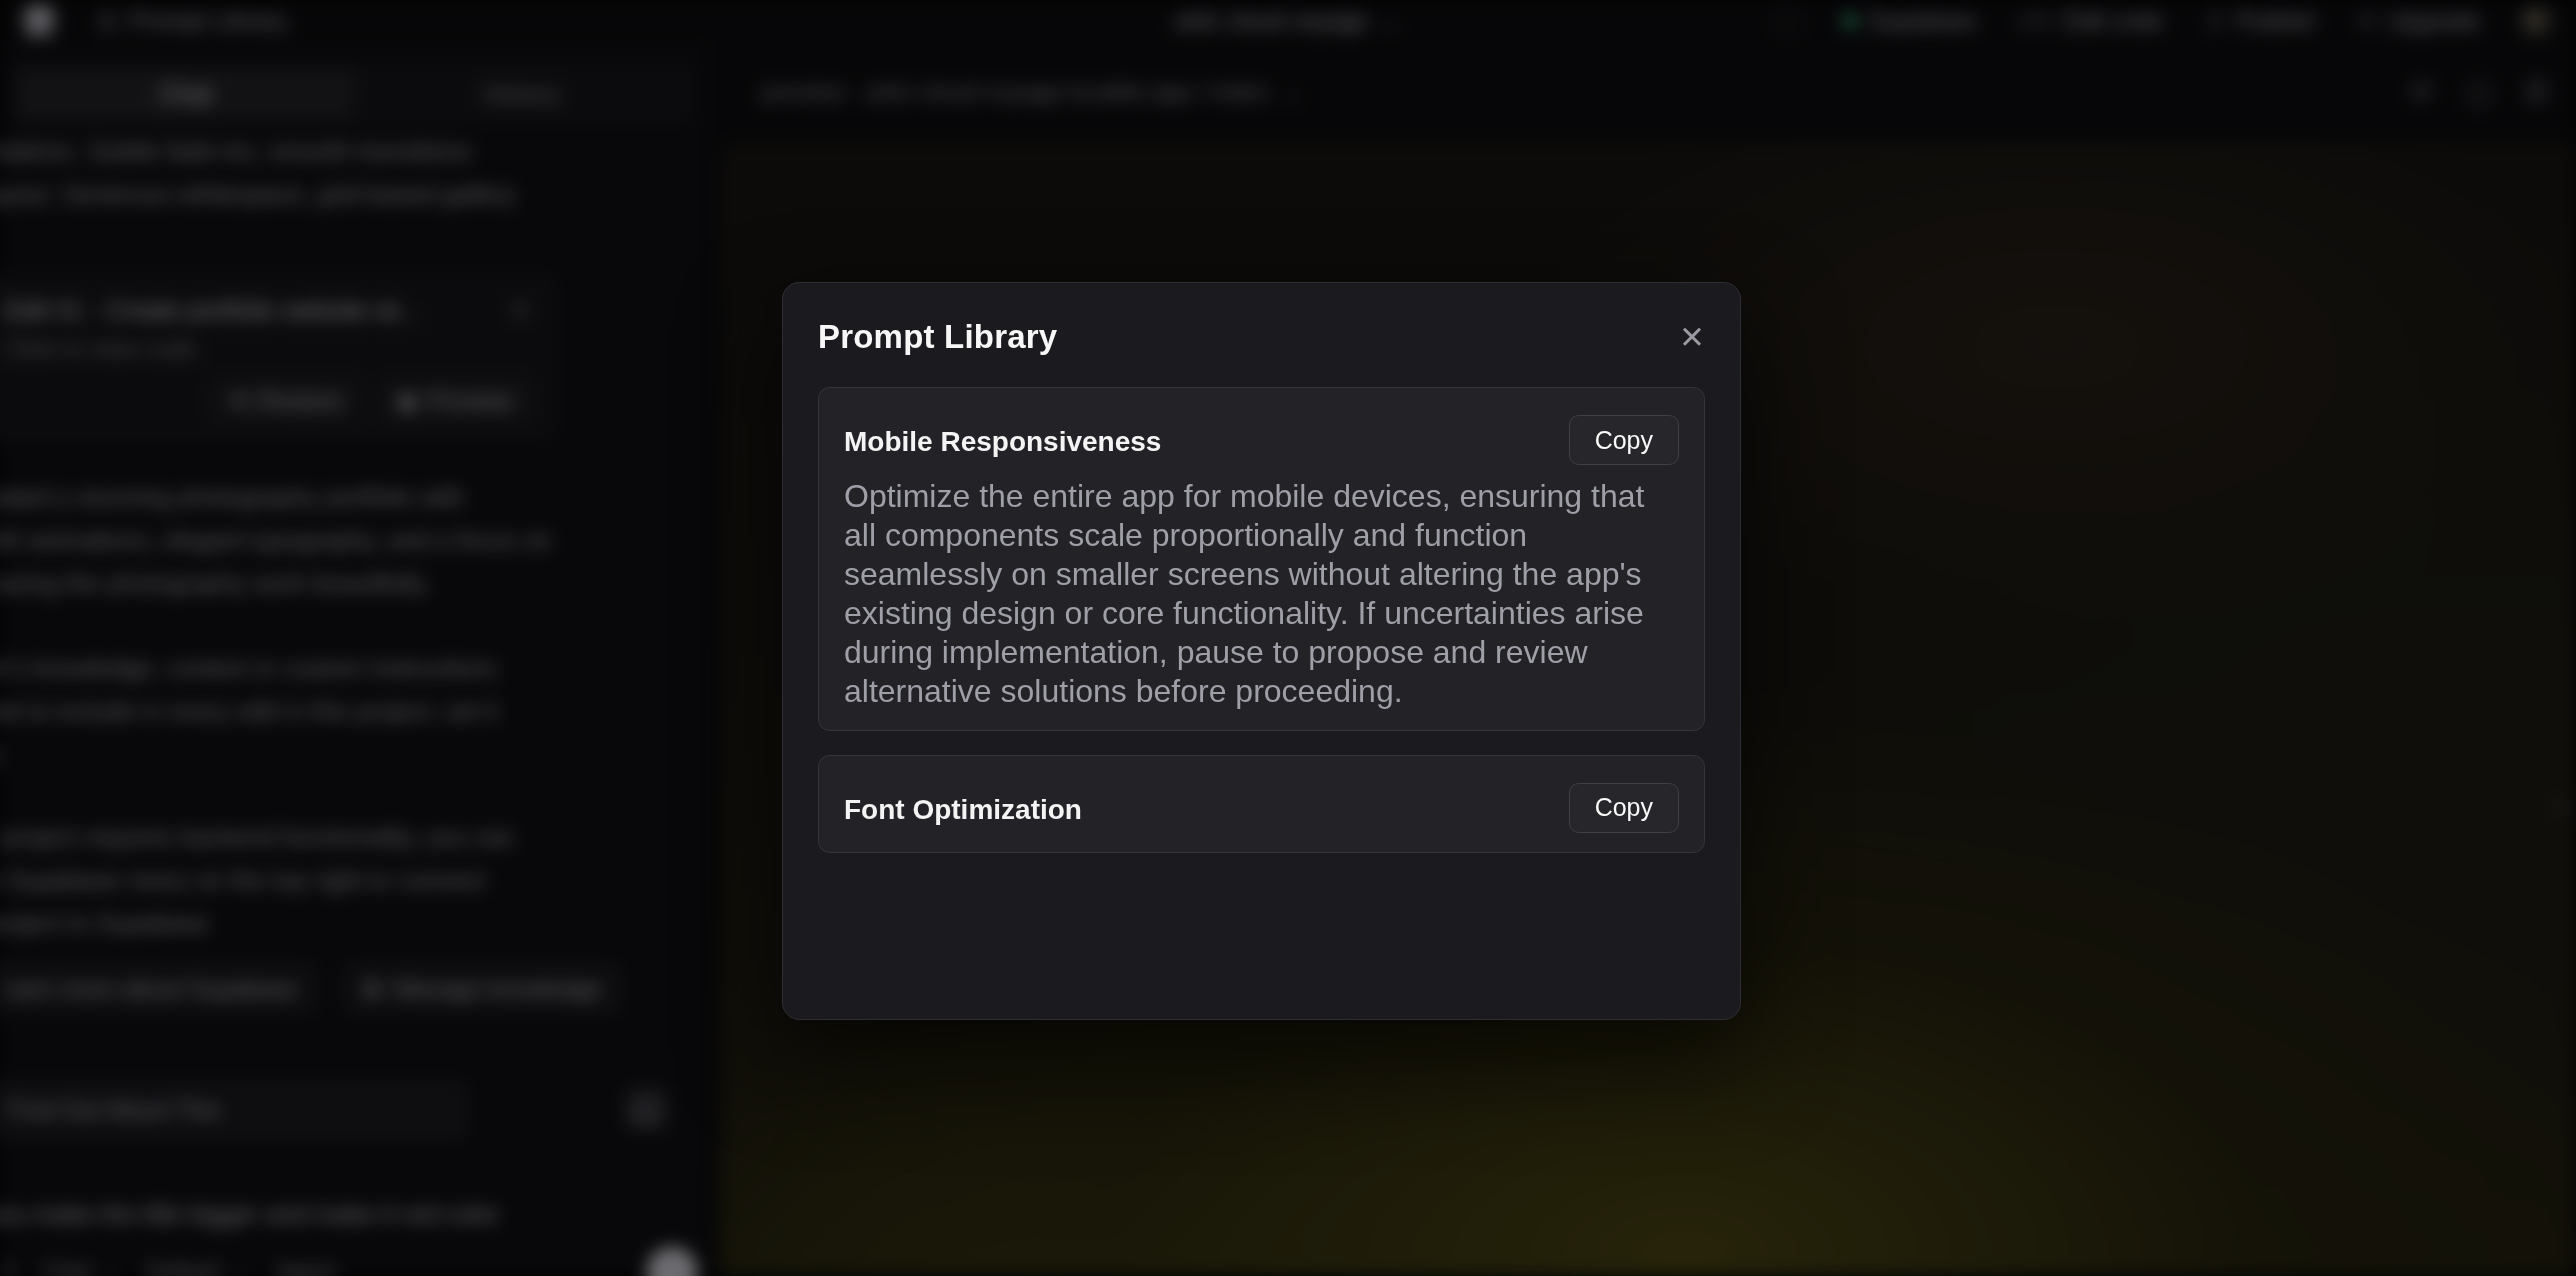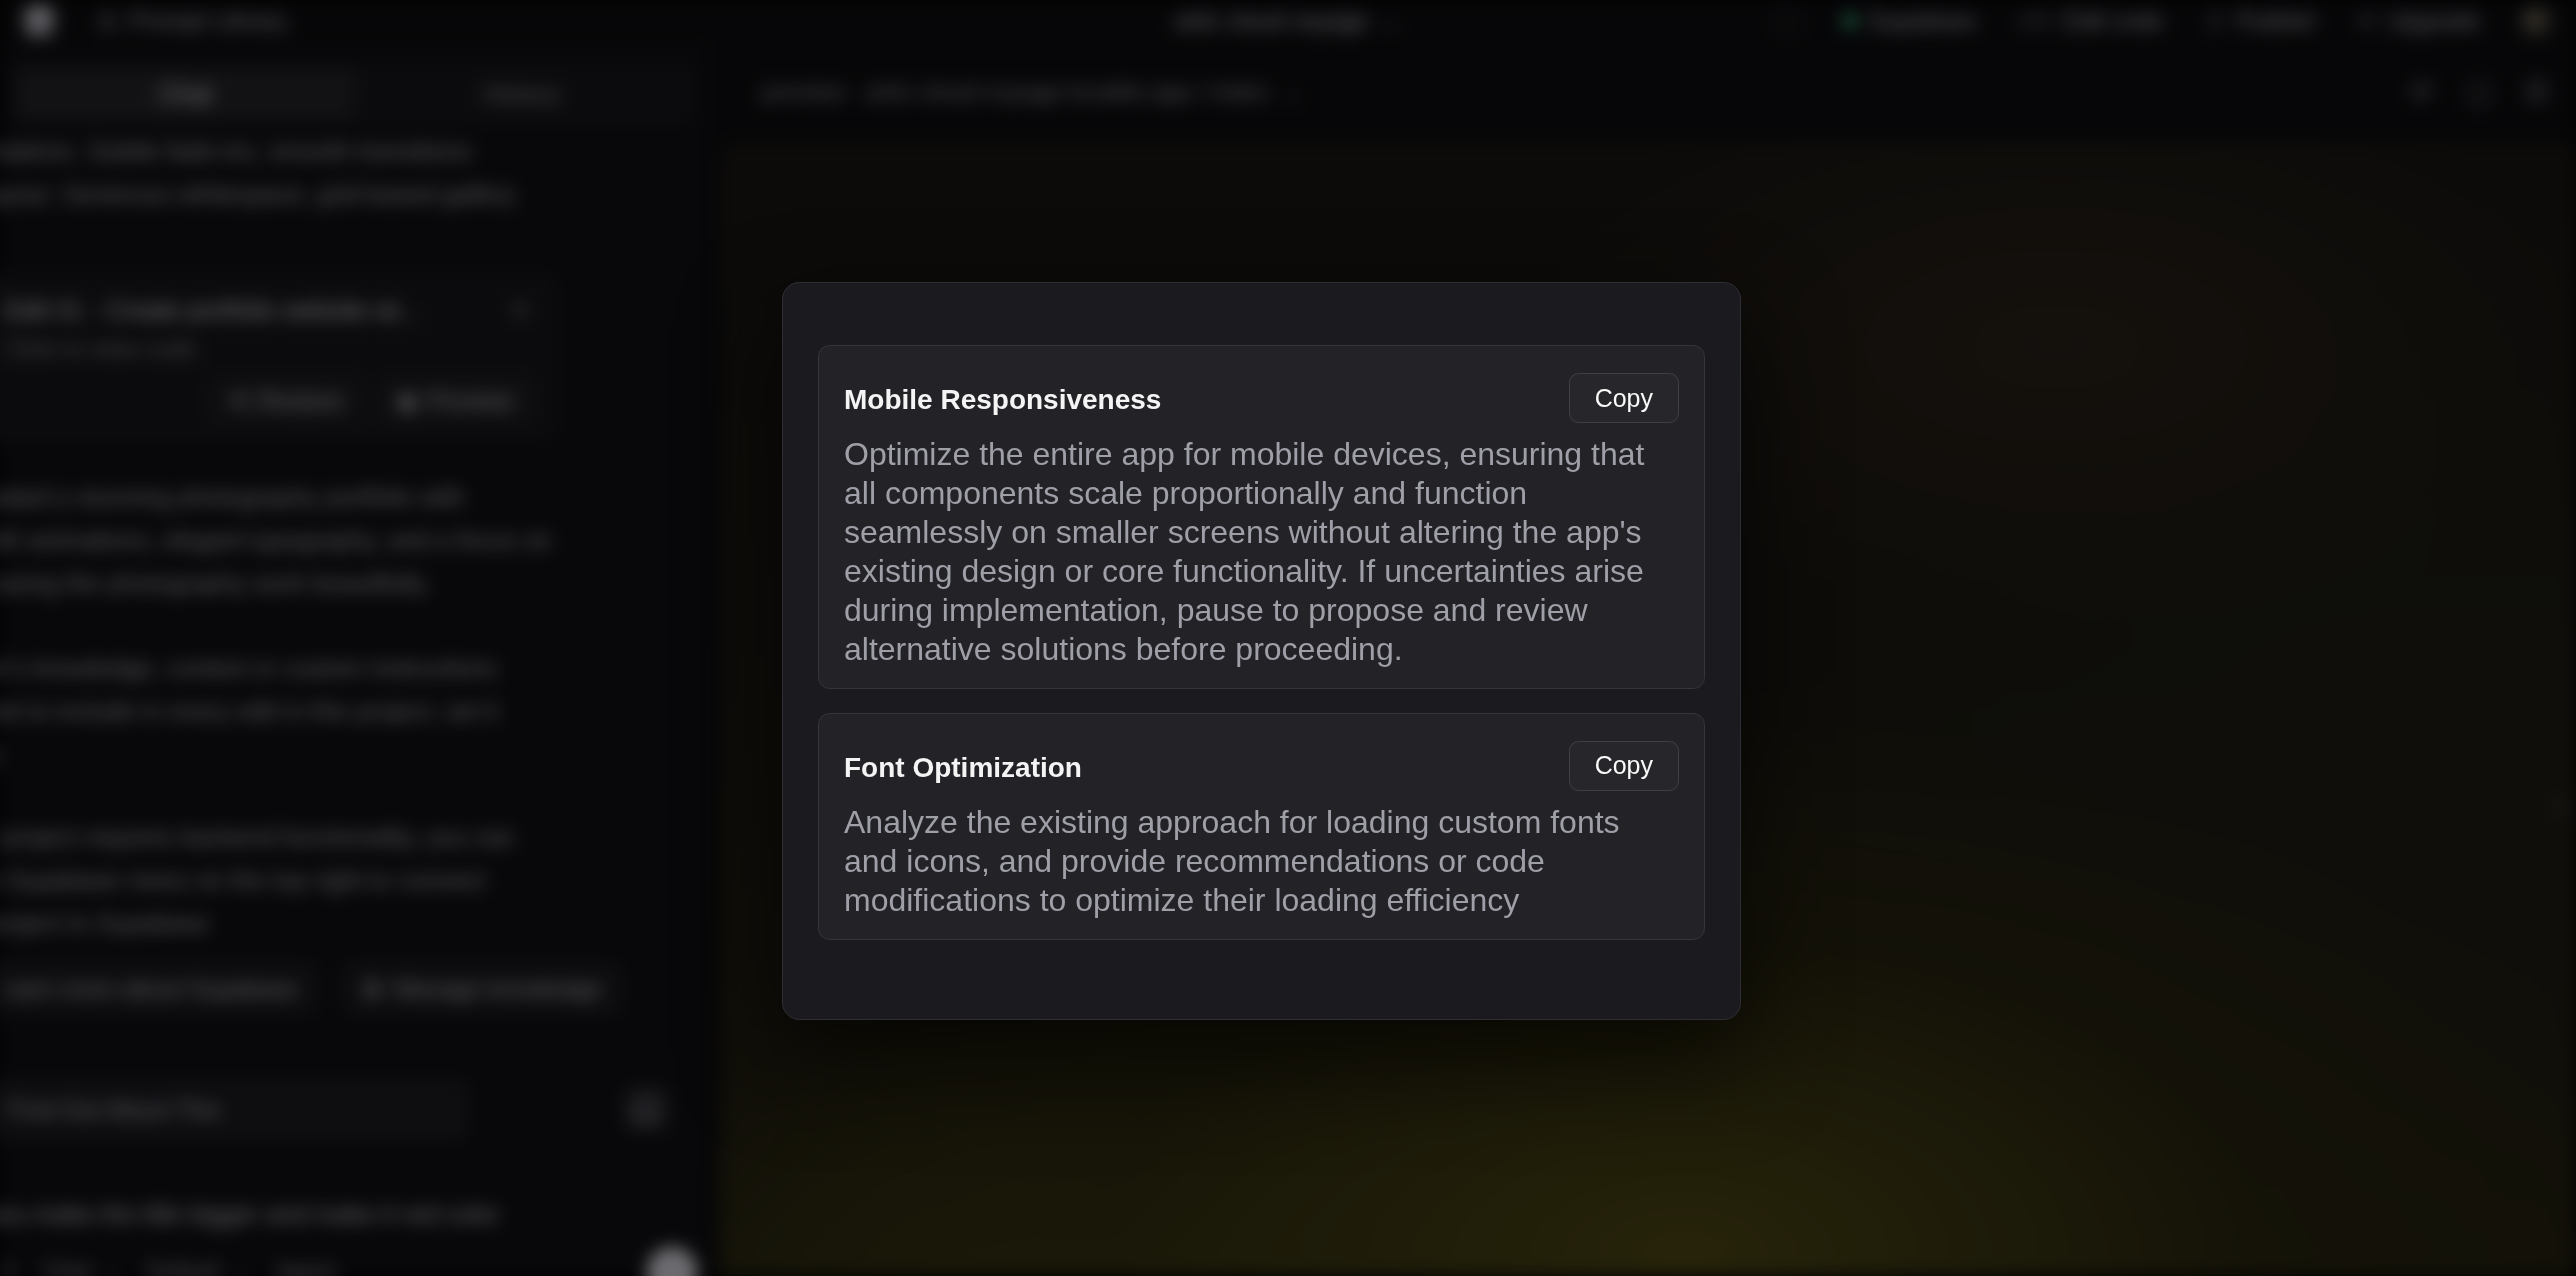--- a/index.html
+++ b/index.html
@@ -217,35 +217,38 @@
     </div>
     <div class="viewport">
       <span class="edge-chevron">›</span>
     </div>
   </main>
 </div>
 
 <div class="dim"></div>
 
 <div class="modal">
+  <div class="modal-head">
+    <div class="modal-title">Prompt Library</div>
+    <button class="modal-close">✕</button>
+  </div>
 
 
   <div class="prompt-scroll">
 
     <div class="prompt-card">
       <div class="pc-head">
         <span class="pc-title">Mobile Responsiveness</span>
         <button class="copy-btn">Copy</button>
       </div>
       <div class="pc-body">Optimize the entire app for mobile devices, ensuring that all components scale proportionally and function seamlessly on smaller screens without altering the app's existing design or core functionality. If uncertainties arise during implementation, pause to propose and review alternative solutions before proceeding.</div>
     </div>
 
     <div class="prompt-card">
       <div class="pc-head">
         <span class="pc-title">Font Optimization</span>
         <button class="copy-btn">Copy</button>
       </div>
-      <div class="pc-body">Analyze the existing approach for loading custom fonts and icons, and provide recommendations or code modifications to optimize their loading efficiency</div>
     </div>
 
   </div>
 </div>
 
 
 </body></html>

